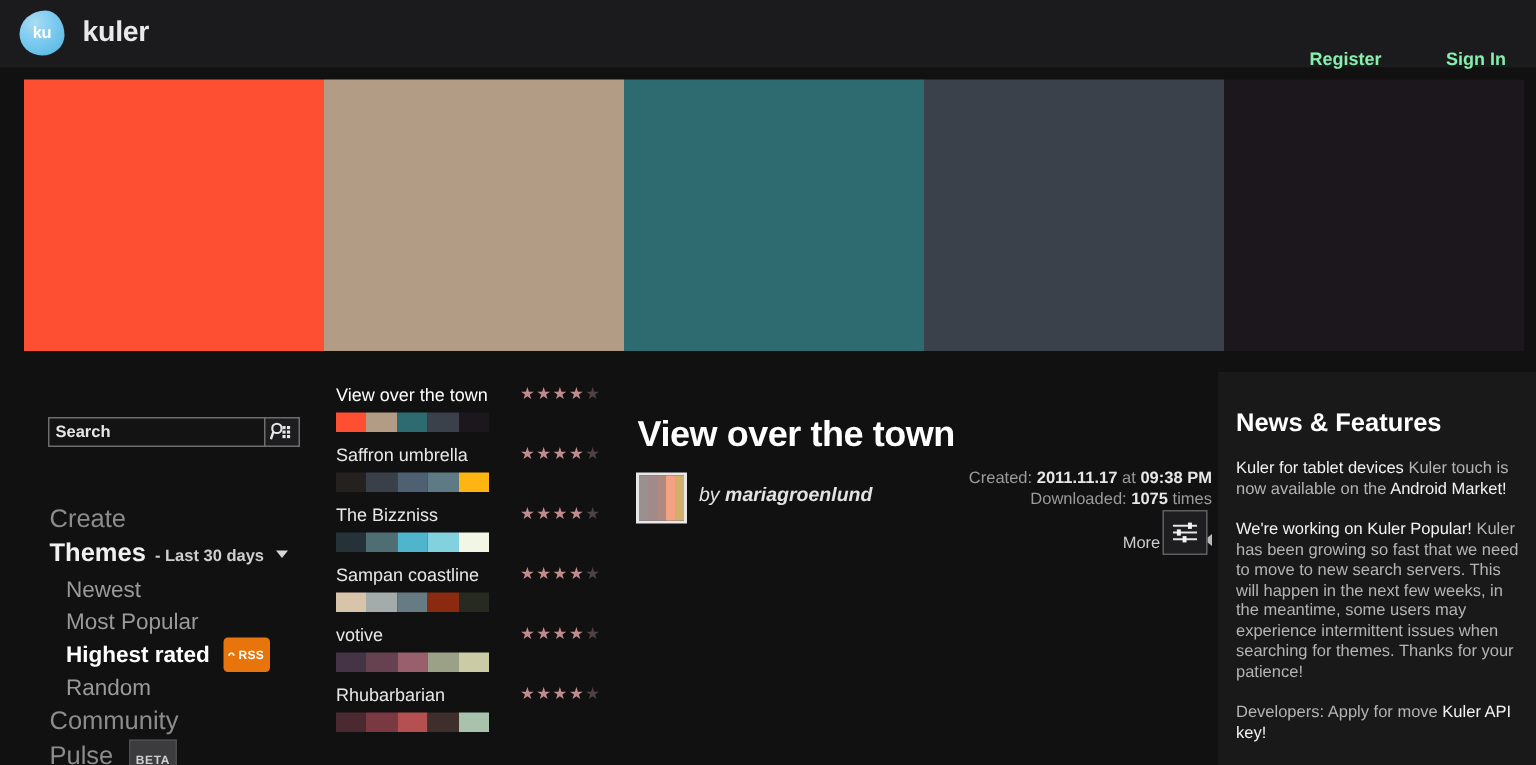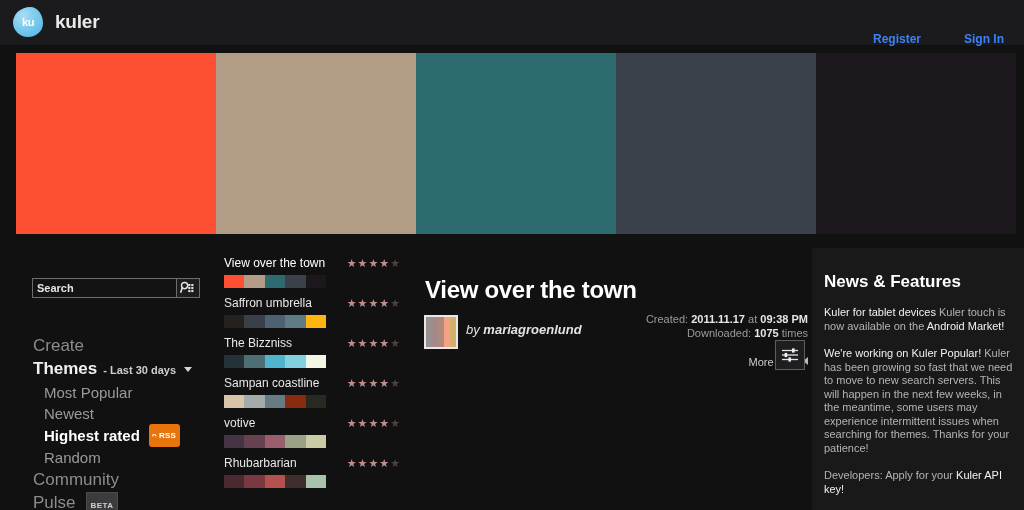--- a/index.html
+++ b/index.html
@@ -26,21 +26,21 @@
     display: flex; align-items: center; justify-content: center;
     font-size: 11px; font-weight: bold; color: #ffffff;
     letter-spacing: -0.3px;
   }
   .logo-text {
     margin-left: 12px; font-size: 19px; font-weight: bold; color: #e9e9e9;
     letter-spacing: -0.2px;
   }
   .header-links { position: absolute; right: 0; top: 32px; }
   .header-link {
-    position: absolute; font-size: 12px; font-weight: bold; color: #3b82f6;
+    position: absolute; font-size: 12px; font-weight: bold; color: #86efac;
     cursor: pointer; white-space: nowrap;
   }
   .hl-register { right: 103px; }
   .hl-signin   { right: 20px; }
 
   
   .hero { position: absolute; left: 16px; top: 53px; width: 1000px; height: 181px; display: flex; }
   .hero-swatch { flex: 1 1 20%; height: 181px; cursor: pointer; }
 
   
@@ -202,24 +202,24 @@
     <div class="nav-themes-row">
       <span class="nav-themes">Themes</span>
       <span class="nav-range">
         <span>-</span>
         <span>Last 30 days</span>
         <span class="caret-down"></span>
       </span>
     </div>
     <div id="nav-subs">
         <div class="nav-sub">
+          <span>Newest</span>
+        </div>
+        <div class="nav-sub">
           <span>Most Popular</span>
-        </div>
-        <div class="nav-sub">
-          <span>Newest</span>
         </div>
         <div class="nav-sub active">
           <span>Highest rated</span>
           <span class="rss-badge">
             <span class="rss-arc">ᴖ</span>
             <span>RSS</span>
           </span>
         </div>
         <div class="nav-sub">
           <span>Random</span>
@@ -391,17 +391,17 @@
         </svg>
       </div>
     </div>
   </div>
 
   <div class="col-news">
     <div class="news-title">News &amp; Features</div>
     <div id="news-items">
         <div class="news-item"><b>Kuler for tablet devices</b><span> Kuler touch is now available on the </span><b>Android Market!</b></div>
         <div class="news-item"><b>We're working on Kuler Popular!</b><span> Kuler has been growing so fast that we need to move to new search servers.  This will happen in the next few weeks, in the meantime, some users may experience intermittent issues when searching for themes. Thanks for your patience!</span></div>
-        <div class="news-item"><span>Developers: Apply for your </span><b>Kuler API key!</b></div>
+        <div class="news-item"><span>Developers: Apply for move </span><b>Kuler API key!</b></div>
       </div>
   </div>
 
 </div>
 
 </body></html>

